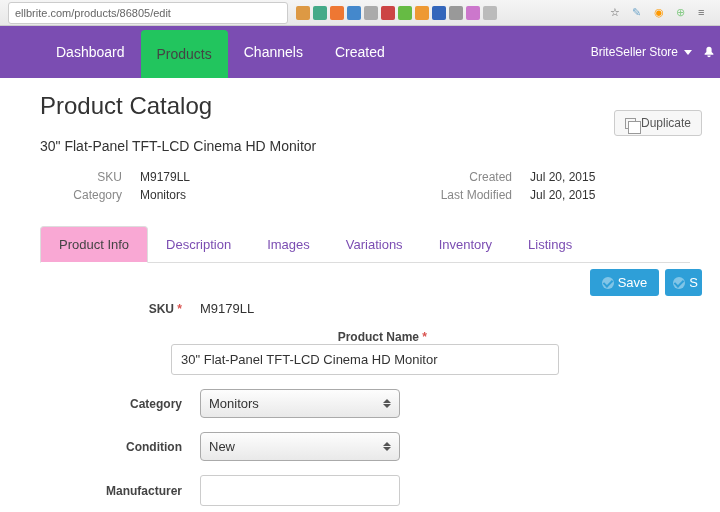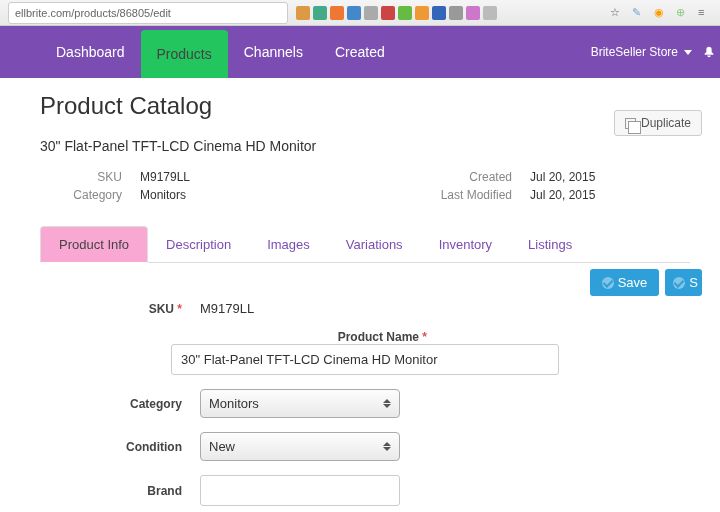--- a/index.html
+++ b/index.html
@@ -166,24 +166,20 @@
       <div class="form-label">Condition</div>
       <div class="form-select">
         <span>New</span>
         <span class="sel-arrows">
             <span class="up"></span>
             <span class="dn"></span>
           </span>
       </div>
     </div>
 
-    <div class="form-row">
-      <div class="form-label">Brand</div>
-      <input class="form-input short" type="text" value="" style="">
-    </div>
 
     <div class="form-row">
       <div class="form-label">Manufacturer</div>
       <input class="form-input short" type="text" value="" style="">
     </div>
 
   </div>
 </div>
 
 </body></html>

